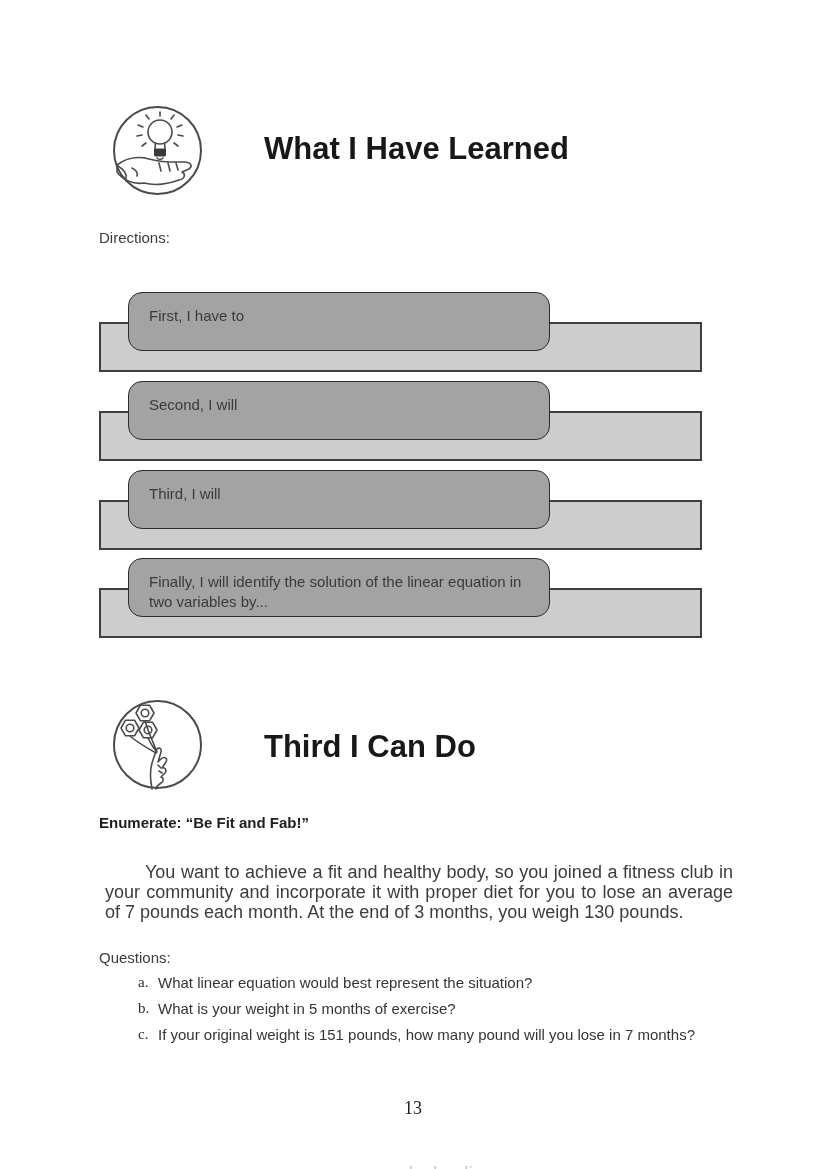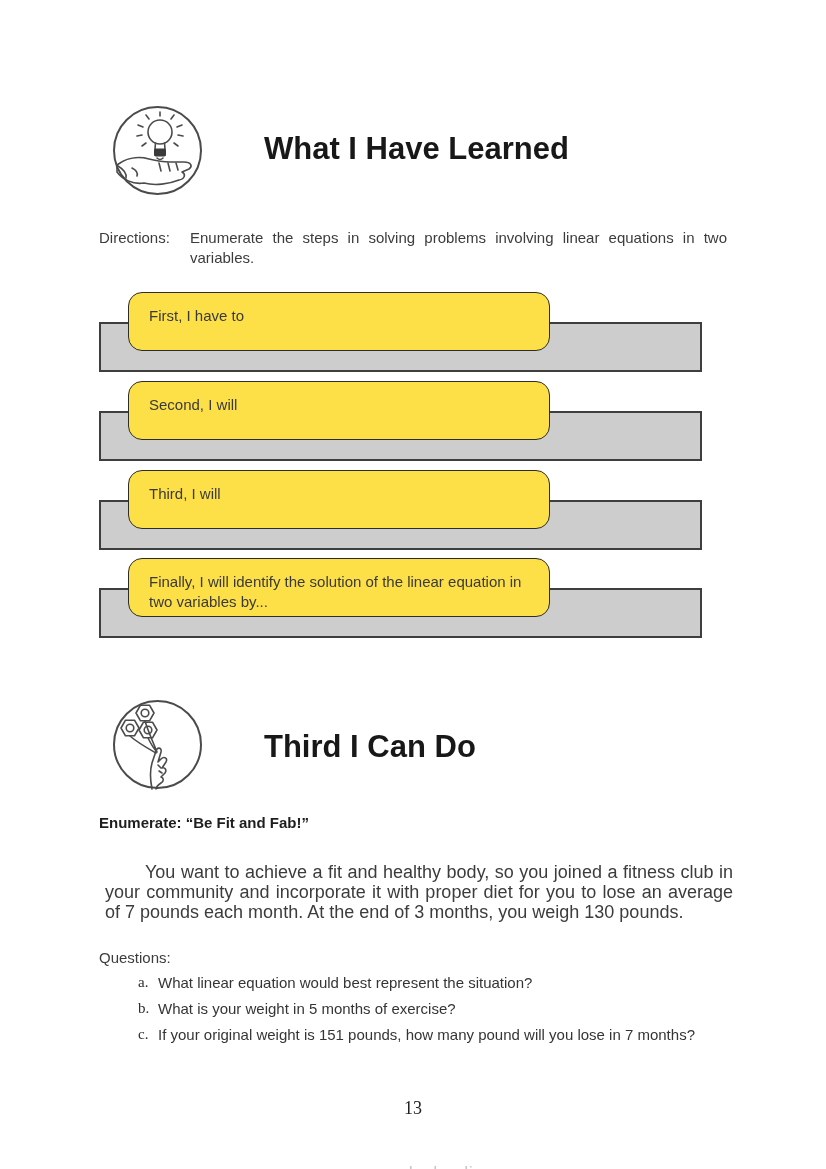--- a/index.html
+++ b/index.html
@@ -65,21 +65,21 @@
     background: #cdcdcd;
     border: 2px solid #3e3e3e;
     box-sizing: border-box;
   }
   .step-bubble {
     position: absolute;
     left: 29px;
     top: 0;
     width: 422px;
     height: 59px;
-    background: #fde047;
+    background: #a3a3a3;
     border: 1.5px solid #2c2c2c;
     border-radius: 14px;
     box-sizing: border-box;
     padding: 13px 14px 0 20px;
     font-size: 15px;
     line-height: 20px;
     color: #3a3a3a;
   }
   .unit-1 { top: 292px; }
   .unit-2 { top: 381px; }
@@ -181,21 +181,20 @@
       <path class="ln thin" d="M48 11 v-4 M37 14 l-3 -4 M59 14 l3 -4 M31 22 l-5 -2 M65 22 l5 -2 M30 30 l-5 1 M66 30 l5 1 M34 38 l-4 3 M62 38 l4 3"></path>
 
       <path class="ln thin" d="M5 60 C 14 53, 26 51, 37 54 C 45 56, 52 57, 58 57 L 72 57 C 79 57, 81 61, 77 64 L 70 67 C 74 69, 73 74, 67 75 C 57 79, 43 81, 32 78 C 21 80, 10 74, 5 67 Z"></path>
       <path class="ln thin" d="M6 61 C 11 64, 15 68, 14 73 M20 63 C 24 65, 26 68, 25 71 M47 58 l2 8 M56 58 l2 8 M64 58 l2 7"></path>
     </svg>
   </div>
   <div class="section-title title-learned">What I Have Learned</div>
 
   <div class="directions">
     <div class="dir-label">Directions:</div>
-    <div class="dir-text">Enumerate the steps in solving problems involving linear equations in two variables.</div>
   </div>
 
   <div class="step-unit unit-1">
     <div class="step-bar"></div>
     <div class="step-bubble">
       <span>First, I have to</span>
     </div>
   </div>
   <div class="step-unit unit-3">
     <div class="step-bar"></div>

